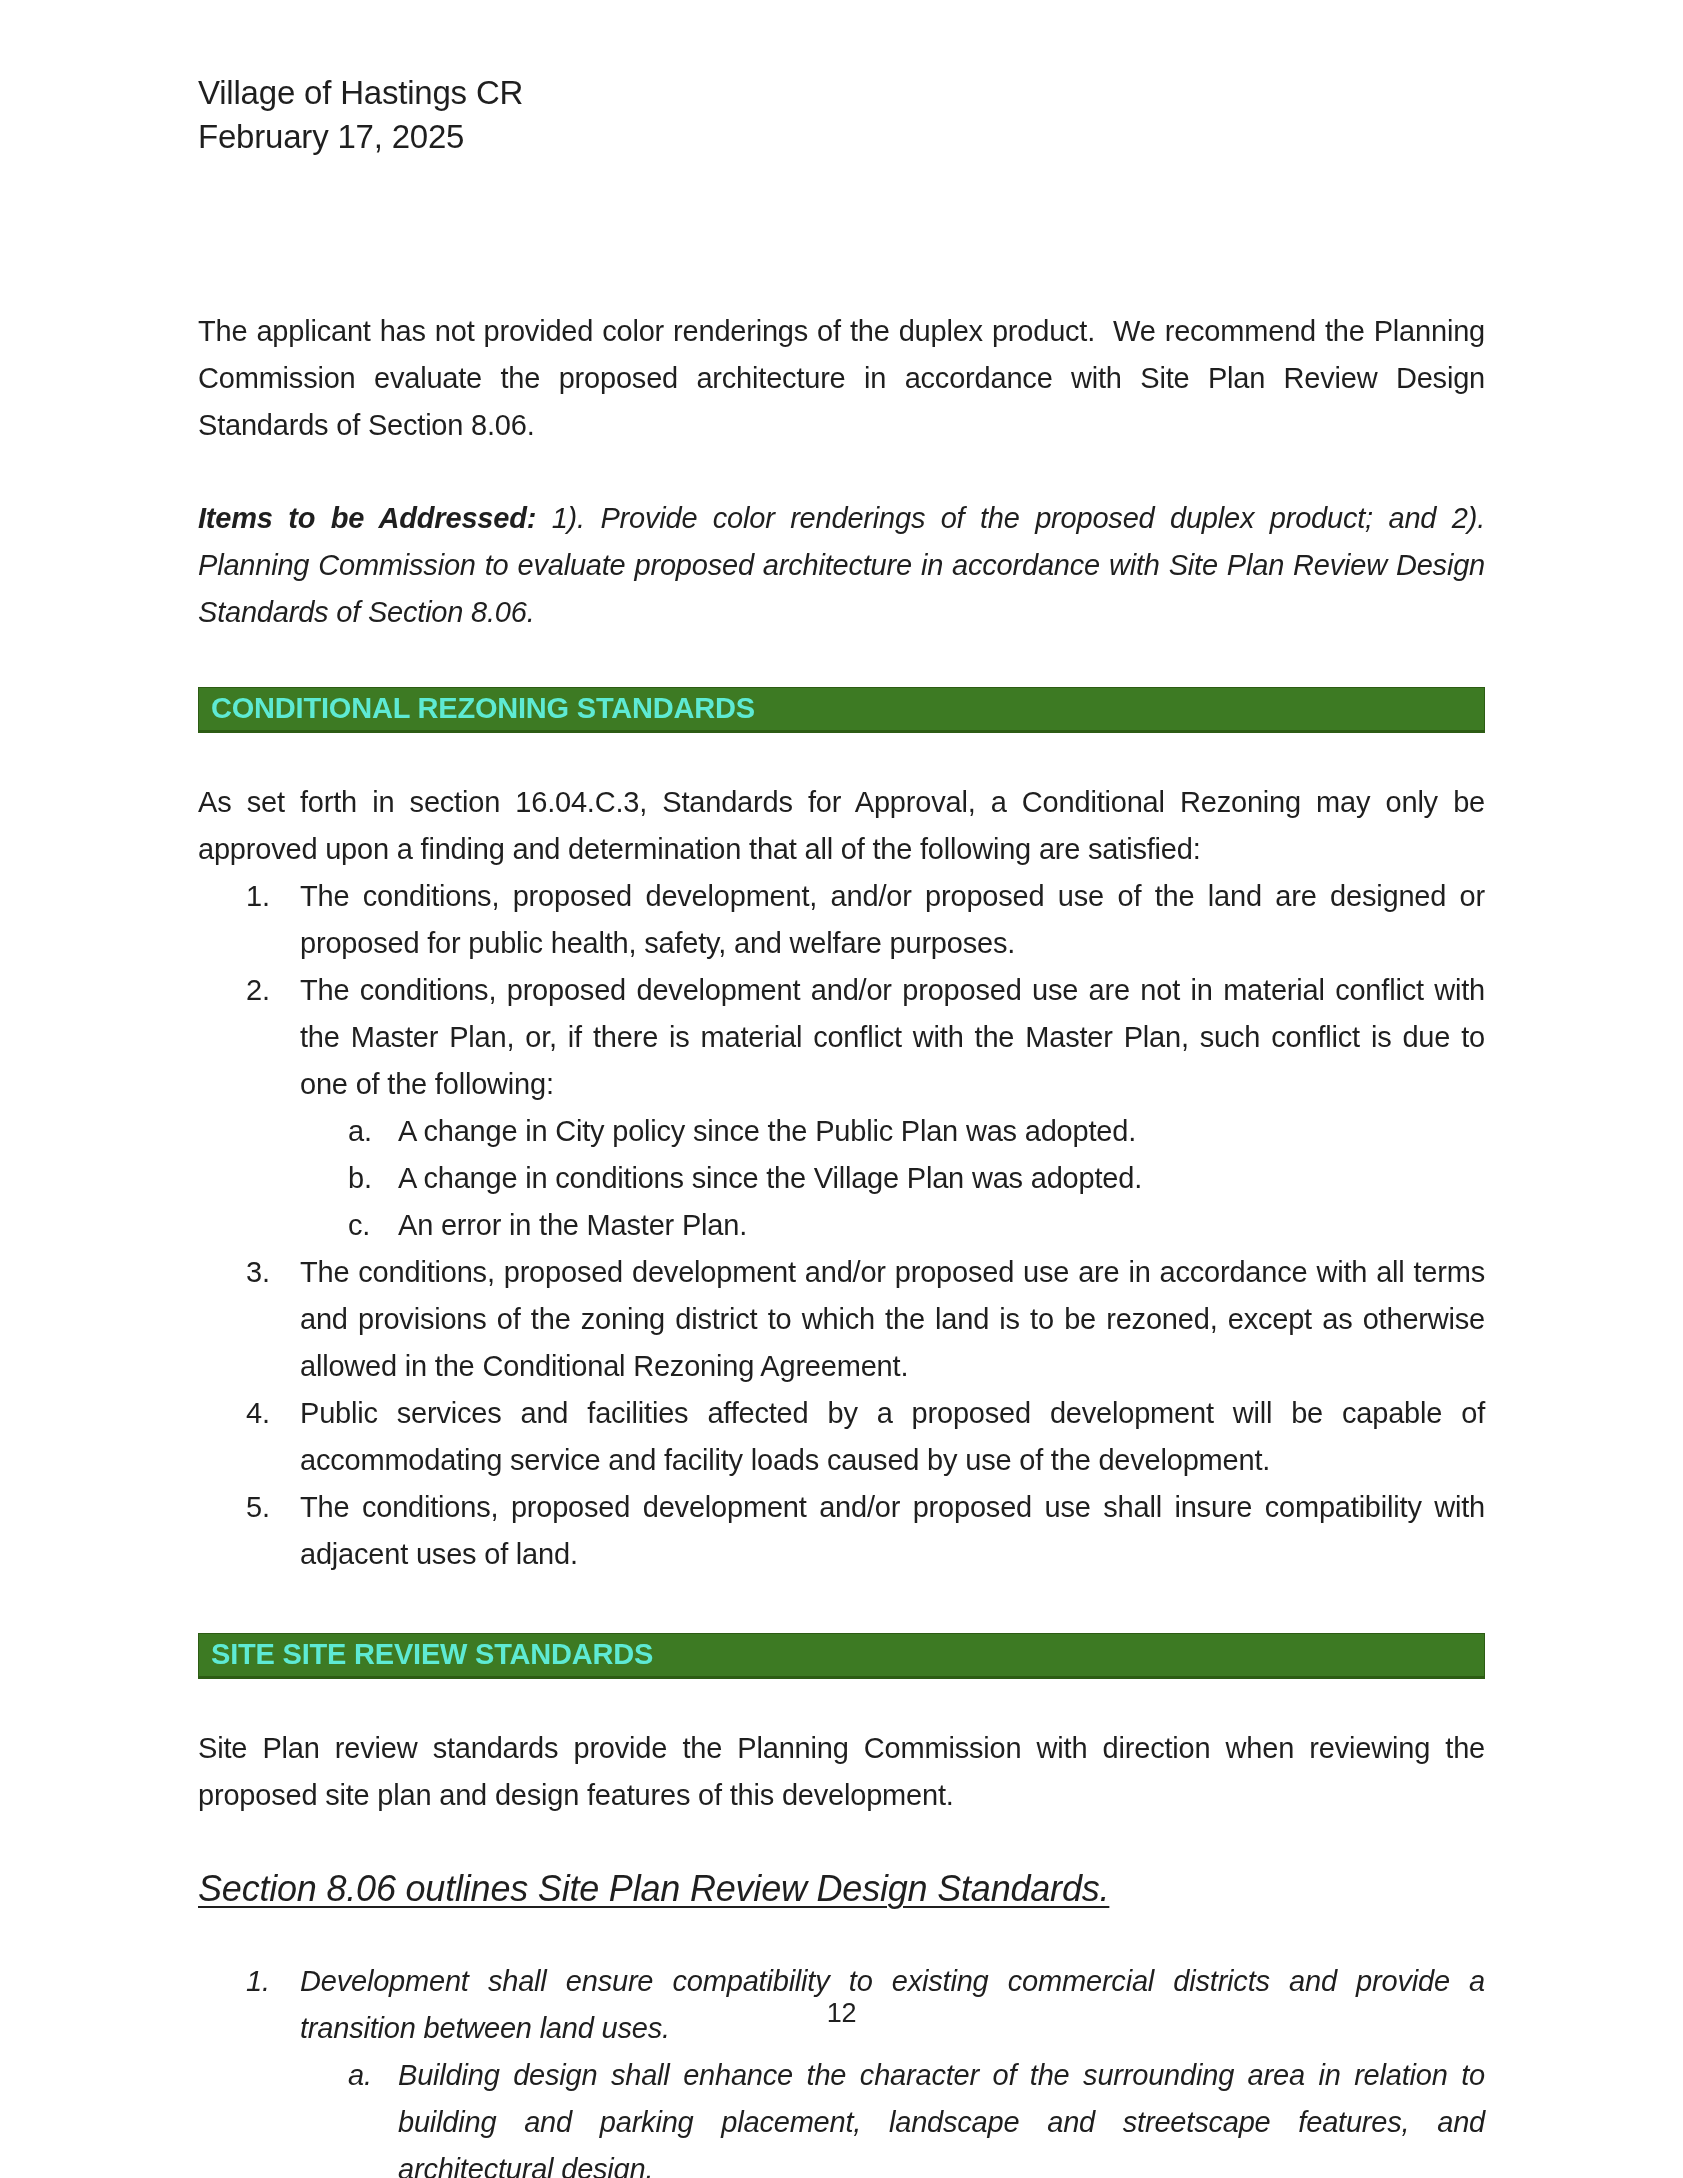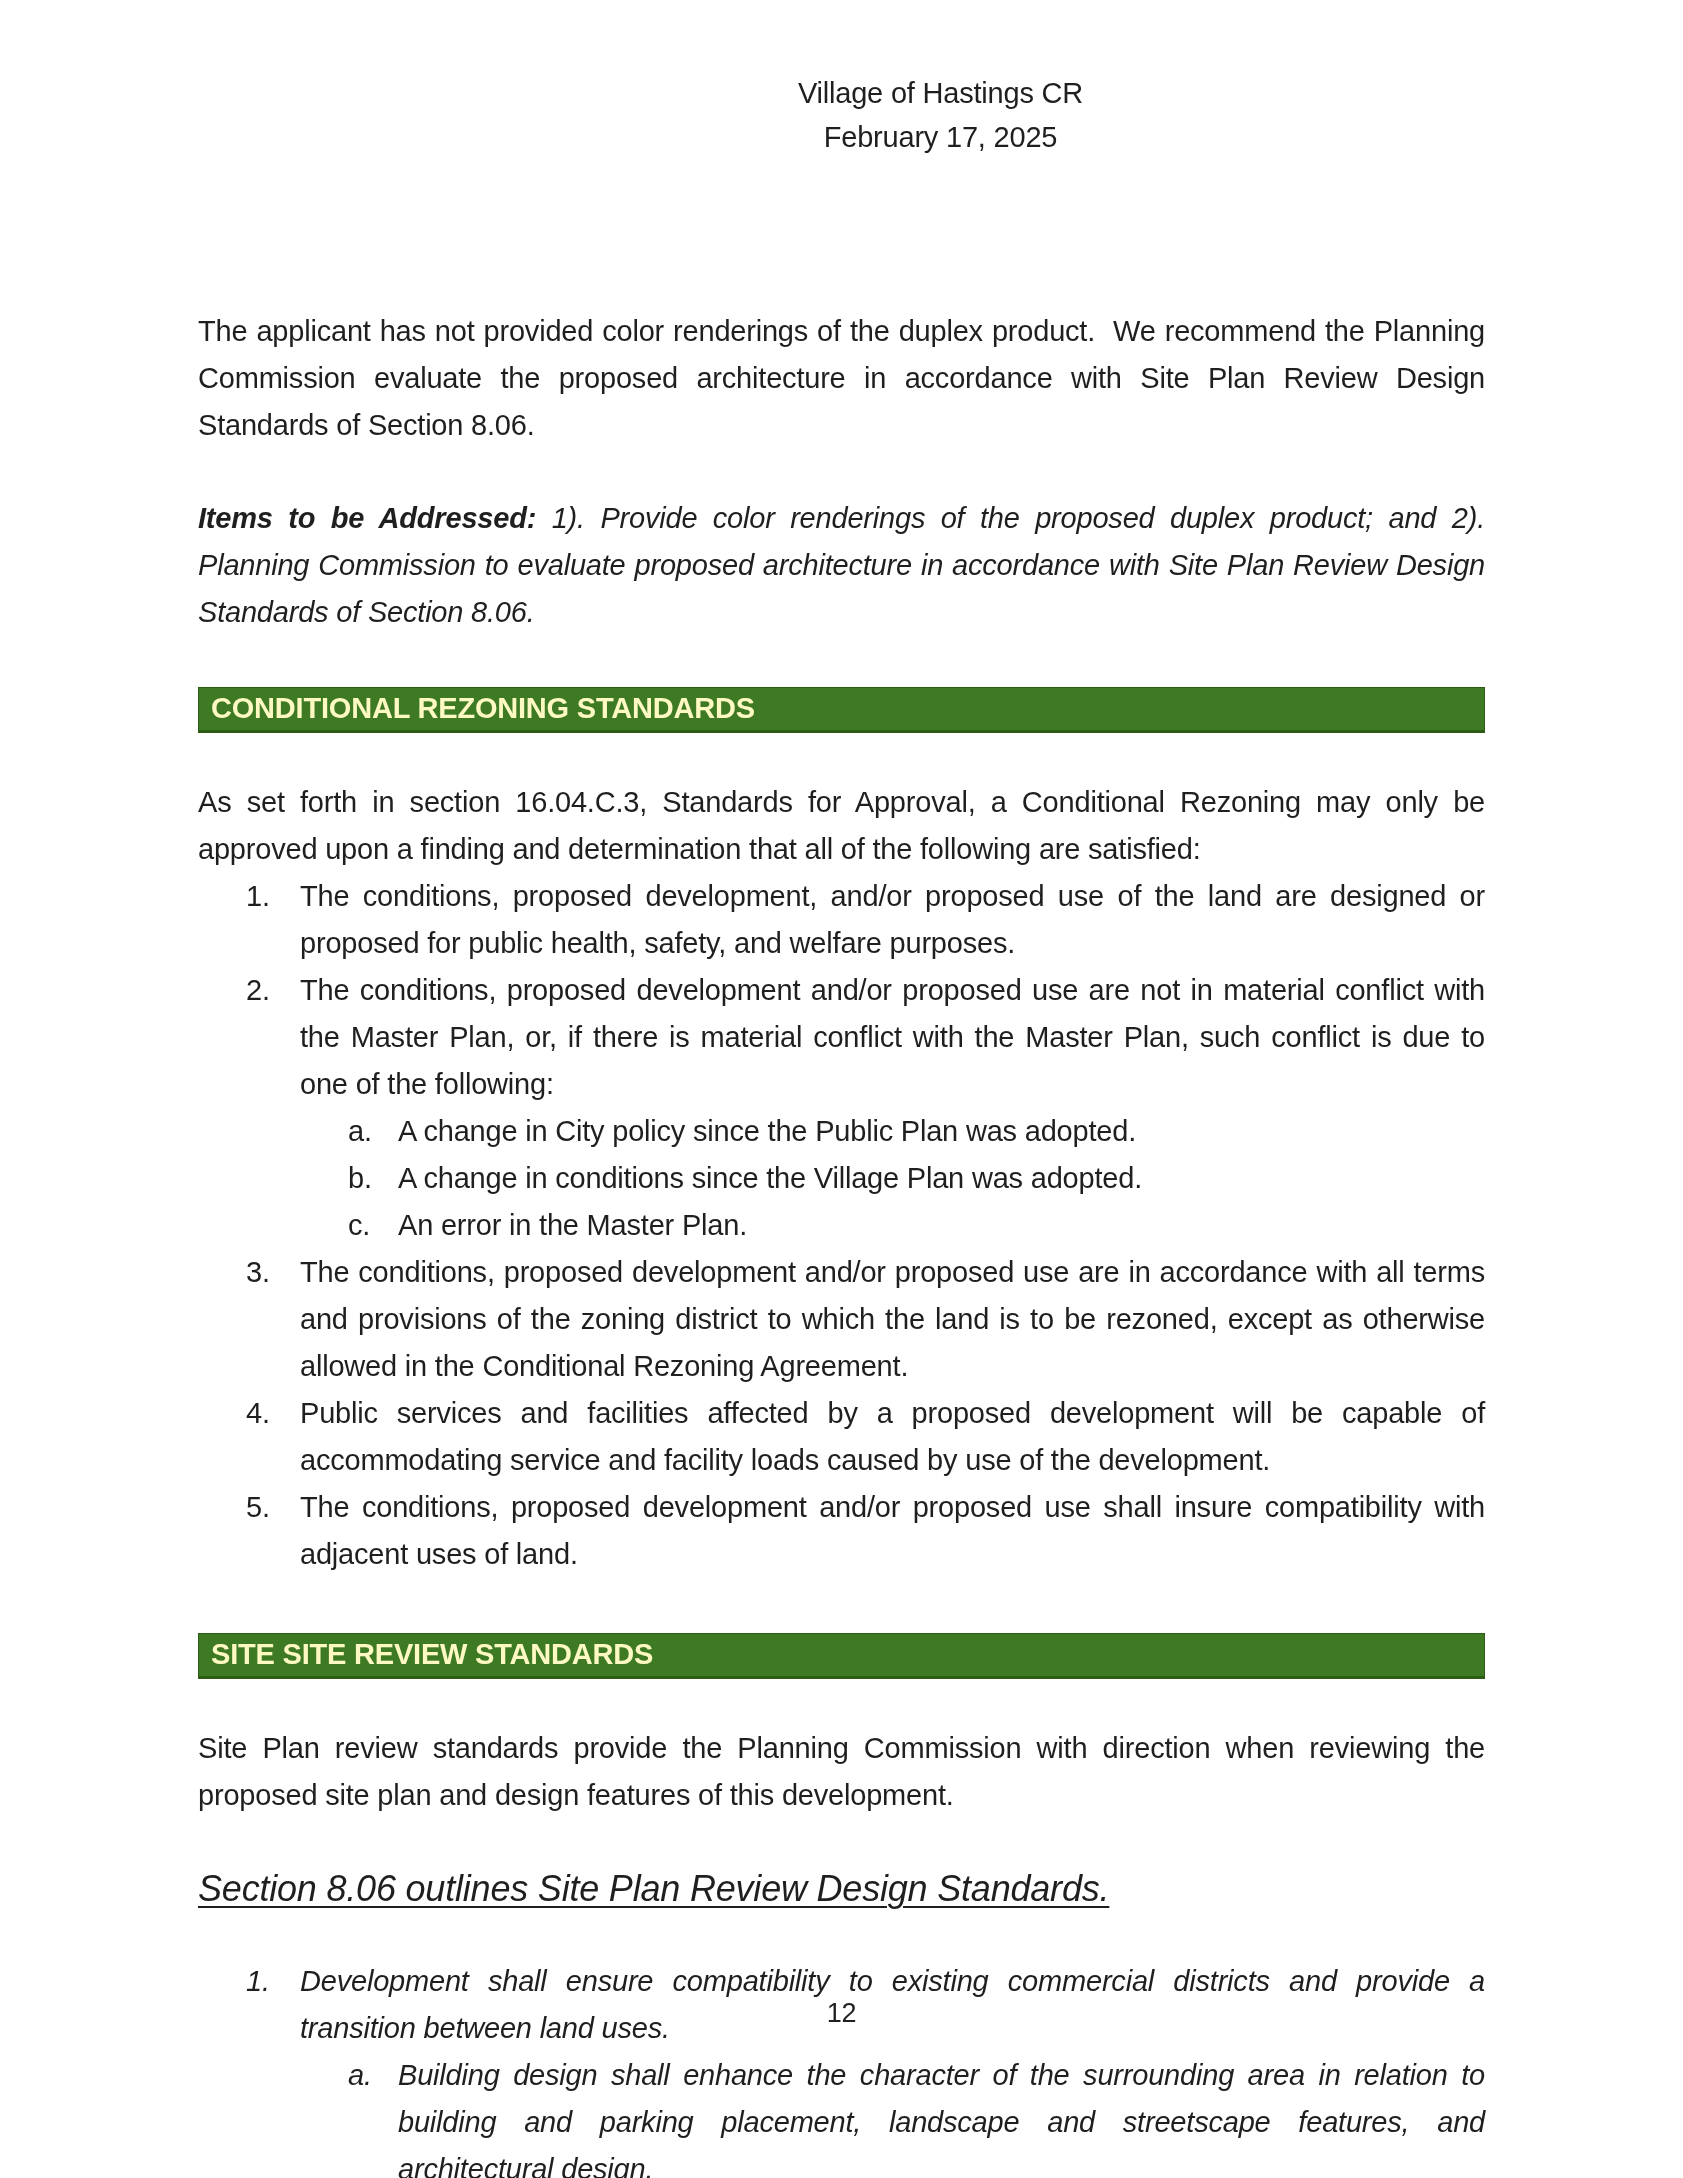--- a/index.html
+++ b/index.html
@@ -11,44 +11,43 @@
     position: relative;
     width: 1683px;
     height: 2178px;
     background: #ffffff;
     font-family: "Liberation Sans", sans-serif;
     color: #1f1f1f;
     overflow: hidden;
   }
   .header {
     padding: 71px 0 0 198px;
-    font-size: 29px;
+    font-size: 33px;
     line-height: 44px;
     letter-spacing: -0.2px;
-    text-align: center;
   }
   .content {
     padding: 0 198px 0 198px;
     width: 1287px;
   }
   .para {
     font-size: 29px;
     line-height: 47px;
     letter-spacing: -0.2px;
     margin: 0 0 46px 0;
   }
   .first-para { margin-top: 149px; }
   .justify { text-align: justify; }
   .italic { font-style: italic; }
   .bi { font-weight: bold; font-style: italic; }
   .section-bar {
     background: #3d7a23;
     border: 1px solid #2d5c14;
     border-bottom: 3px solid #2d5c14;
-    color: #fef9c3;
+    color: #5eead4;
     font-weight: bold;
     font-size: 29px;
     line-height: 33px;
     letter-spacing: -0.2px;
     padding: 4px 12px 5px 12px;
     margin: 51px 0 46px 0;
   }
   .list { margin: 0 0 0 0; }
   .li {
     display: flex;

